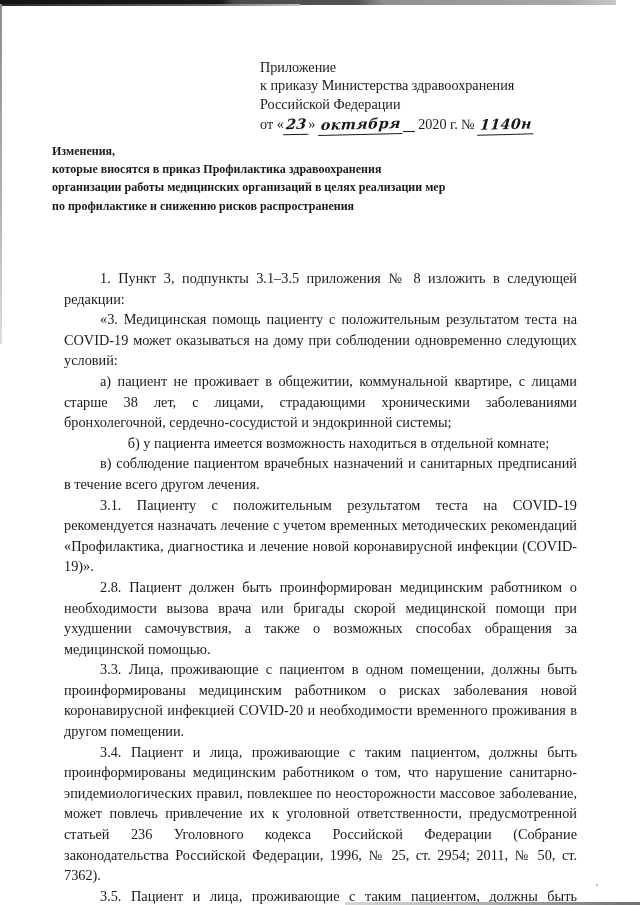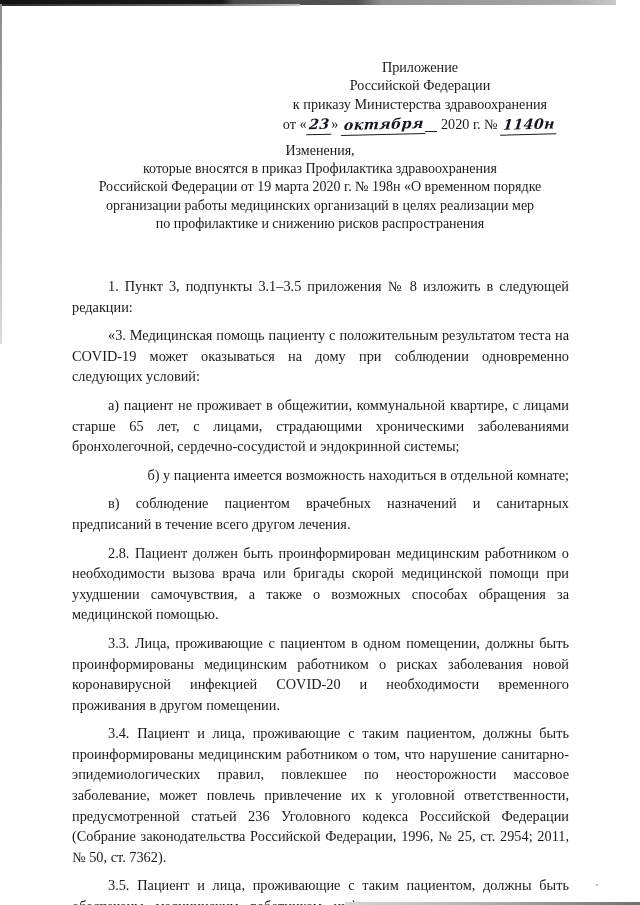--- a/index.html
+++ b/index.html
@@ -64,21 +64,20 @@
     background: #9a9a9a;
     z-index: 4;
   }
 
   
   .doc-header {
     position: absolute;
     left: 260px;
     top: 58px;
     width: 320px;
-    text-align: center;
     font-size: 14.2px;
     line-height: 18.4px;
   }
   .doc-header .hline { display: block; white-space: nowrap; }
 
   .date-line {
     display: block;
     white-space: nowrap;
     margin-top: 2px;
     font-size: 14.2px;
@@ -104,84 +103,84 @@
     height: 14px;
     vertical-align: -3px;
   }
 
   
   .doc-title {
     position: absolute;
     left: 52px;
     top: 142px;
     width: 536px;
-    text-align: center;
-    font-weight: 400;
-    font-size: 14px;
+    text-align: left;
+    font-weight: 700;
+    font-size: 12px;
     line-height: 18.2px;
   }
   .doc-title .tline { display: block; white-space: nowrap; }
 
   
   .body-text {
     position: absolute;
     left: 64px;
     top: 268px;
     width: 513px;
     font-size: 14.3px;
     line-height: 20.6px;
   }
   .para {
     text-align: justify;
     text-justify: inter-word;
     text-indent: 36px;
-    margin: 8px;
+    margin: 0;
     hyphens: none;
   }
   .para:last-child { text-align: justify; }
-  .para-nojust { text-align: right; text-indent: 36px; margin: 8px; }
+  .para-nojust { text-align: center; text-indent: 36px; margin: 0; }
 </style>
 </head>
 <body>
 
 <div class="page">
 
   <div class="scan-edge-top"></div>
   <div class="scan-edge-top-b"></div>
   <div class="scan-edge-left"></div>
   <div class="scan-edge-bottom"></div>
   <div class="speck" style="left:52px;  top:2px;  width:6px;  height:3px;"></div>
   <div class="speck" style="left:96px;  top:2px;  width:8px;  height:3px;"></div>
   <div class="speck" style="left:118px; top:2px;  width:4px;  height:3px;"></div>
   <div class="speck" style="left:128px; top:2px;  width:4px;  height:3px;"></div>
   <div class="speck" style="left:606px; top:1px;  width:7px;  height:3px;"></div>
   <div class="speck" style="left:596px; top:884px; width:2px; height:2px; background:#bdbdbd;"></div>
   <div class="speck" style="left:544px; top:838px; width:2px; height:2px; background:#c4c4c4;"></div>
 
   <div class="doc-header">
     <span class="hline">Приложение</span>
+    <span class="hline">к приказу Министерства здравоохранения</span>
     <span class="hline">Российской Федерации</span>
-    <span class="hline">к приказу Министерства здравоохранения</span>
 
     <span class="date-line"><span>от «</span><span class="hand hand-underline">23</span><span>»</span>&nbsp;<span class="hand hand-underline">октября</span><span class="u-blank"></span>&nbsp;<span>2020 г.</span>&nbsp;<span>№</span>&nbsp;<span class="hand hand-underline">1140н</span></span>
   </div>
 
   <div class="doc-title">
     <span class="tline">Изменения,</span>
     <span class="tline">которые вносятся в приказ Профилактика здравоохранения</span>
-    <span class="tline">Российской Федерации от 19 марта 2020 г. № 198н «О временном порядке</span>
     <span class="tline">организации работы медицинских организаций в целях реализации мер</span>
     <span class="tline">по профилактике и снижению рисков распространения</span>
   </div>
 
   <div class="body-text">
     <p class="para">1. Пункт 3, подпункты 3.1–3.5 приложения № 8 изложить в следующей редакции:</p>
     <p class="para">«3. Медицинская помощь пациенту с положительным результатом теста на COVID-19 может оказываться на дому при соблюдении одновременно следующих условий:</p>
-    <p class="para">а) пациент не проживает в общежитии, коммунальной квартире, с лицами старше 65 лет, с лицами, страдающими хроническими заболеваниями бронхолегочной, сердечно-сосудистой и эндокринной системы;</p>
+    <p class="para">а) пациент не проживает в общежитии, коммунальной квартире, с лицами старше 38 лет, с лицами, страдающими хроническими заболеваниями бронхолегочной, сердечно-сосудистой и эндокринной системы;</p>
     <p class="para-nojust">б) у пациента имеется возможность находиться в отдельной комнате;</p>
     <p class="para">в) соблюдение пациентом врачебных назначений и санитарных предписаний в течение всего другом лечения.</p>
+    <p class="para">3.1. Пациенту с положительным результатом теста на COVID-19 рекомендуется назначать лечение с учетом временных методических рекомендаций «Профилактика, диагностика и лечение новой коронавирусной инфекции (COVID-19)».</p>
     <p class="para">2.8. Пациент должен быть проинформирован медицинским работником о необходимости вызова врача или бригады скорой медицинской помощи при ухудшении самочувствия, а также о возможных способах обращения за медицинской помощью.</p>
     <p class="para">3.3. Лица, проживающие с пациентом в одном помещении, должны быть проинформированы медицинским работником о рисках заболевания новой коронавирусной инфекцией COVID-20 и необходимости временного проживания в другом помещении.</p>
     <p class="para">3.4. Пациент и лица, проживающие с таким пациентом, должны быть проинформированы медицинским работником о том, что нарушение санитарно-эпидемиологических правил, повлекшее по неосторожности массовое заболевание, может повлечь привлечение их к уголовной ответственности, предусмотренной статьей 236 Уголовного кодекса Российской Федерации (Собрание законодательства Российской Федерации, 1996, № 25, ст. 2954; 2011, № 50, ст. 7362).</p>
     <p class="para">3.5. Пациент и лица, проживающие с таким пациентом, должны быть обеспечены медицинским работником информационными материалами по вопросам ухода за пациентами, больными новой коронавирусной инфекцией COVID-19, и общими рекомендациями по защите от инфекций, передающихся воздушно-капельным и контактным путем, а также проинформированы о возможности</p>
   </div>
 
 </div>
 
 </body></html>

